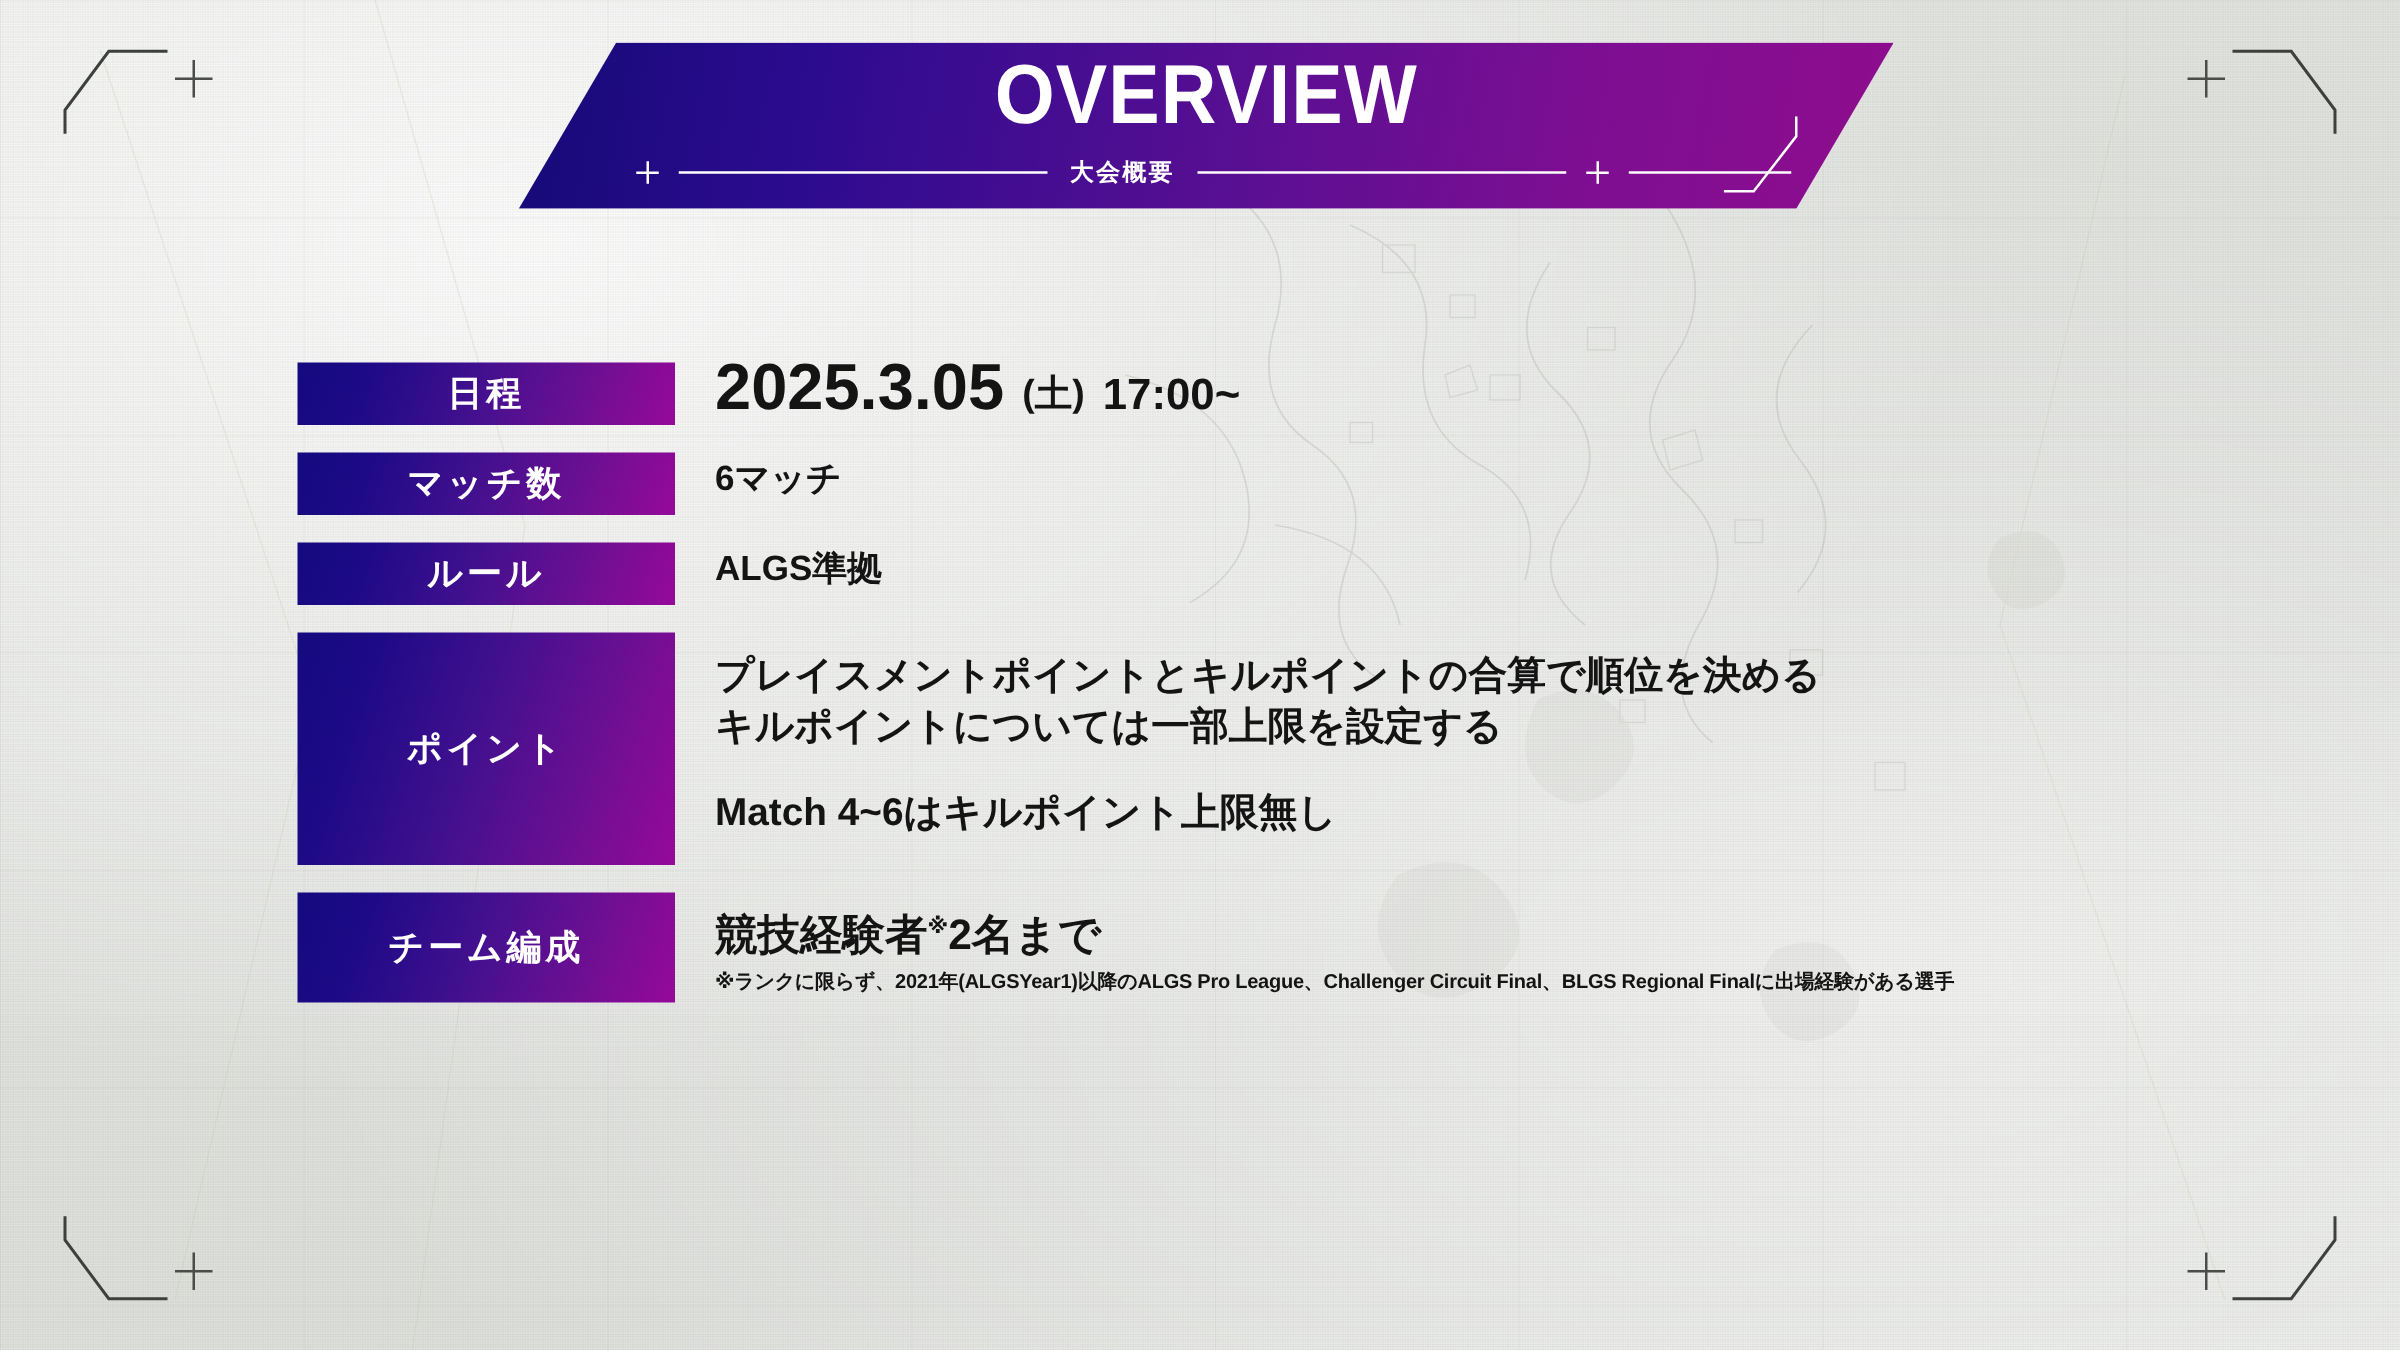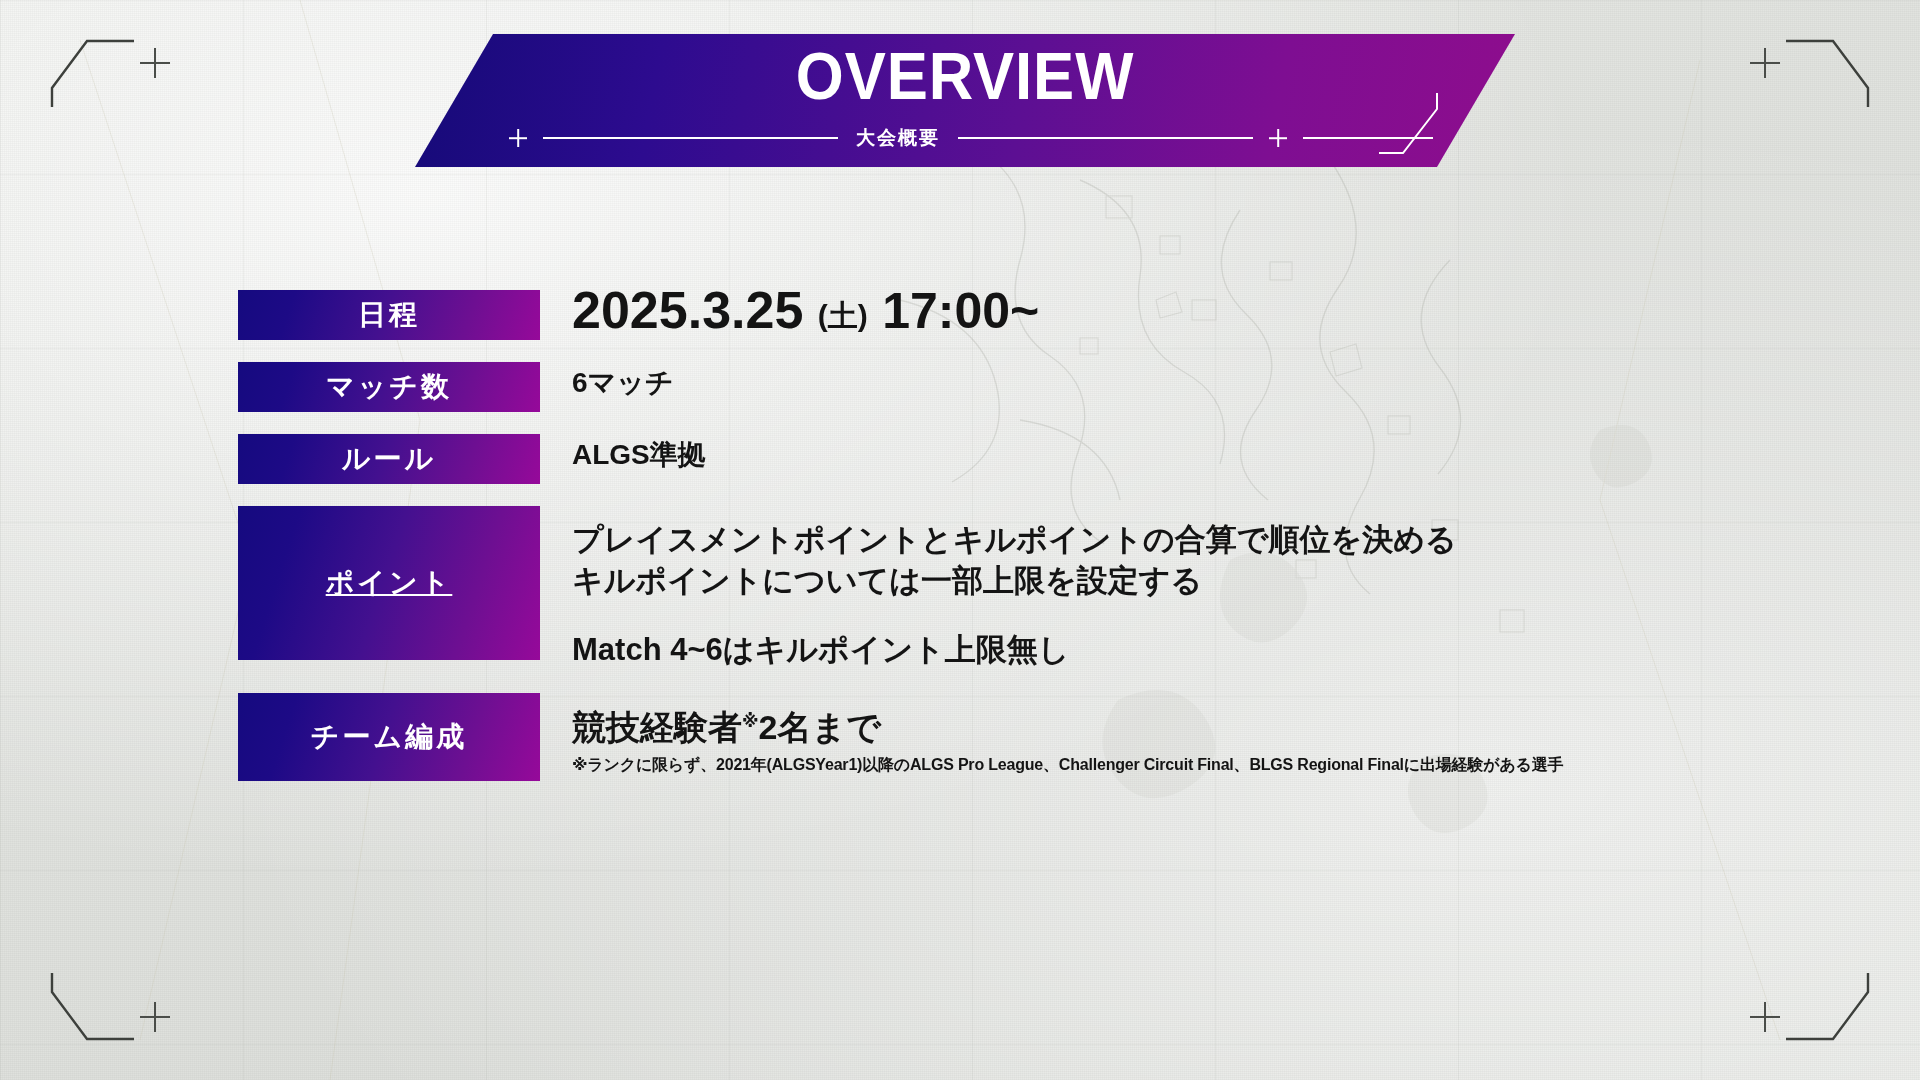--- a/index.html
+++ b/index.html
@@ -137,38 +137,38 @@
     font-weight:bold;
     font-size:28px;
     letter-spacing:3px;
     display:flex;
     align-items:center;
     justify-content:center;
     text-align:center;
     line-height:1;
   }
   .label.h-sm  { height:50px; }
-  .label.h-lg  { height:154px;text-decoration:underline; }
+  .label.h-lg  { height:186px; }
   .label.h-md  { height:88px; }
 
   .value {
     flex:1 1 auto;
     padding-left:32px;
     color:#141414;
   }
 
   .v-date {
     font-size:52px;
     font-weight:bold;
     line-height:1;
     margin-top:-6px;
     white-space:nowrap;
   }
   .v-date .dow { font-size:30px; font-weight:bold; vertical-align:2px; }
-  .v-date .time { font-size:50px; }
+  .v-date .time { font-size:35px; }
 
   .v-plain {
     font-size:28px;
     font-weight:bold;
     line-height:1.1;
     margin-top:6px;
   }
 
   .v-points { margin-top:14px; }
   .v-points .pline {
@@ -282,21 +282,21 @@
       <polyline points="0,60 24,60 58,16 58,0" fill="none" stroke="#ffffff" stroke-width="2"></polyline>
     </svg>
   </div>
 
   <div id="table">
 
     <div class="row">
       <div class="label h-sm">日程</div>
       <div class="value">
         <div class="v-date">
-          <span>2025.3.25</span>
+          <span>2025.3.05</span>
           <span class="dow">(土)</span>
           <span class="time">17:00~</span>
         </div>
       </div>
     </div>
 
     <div class="row">
       <div class="label h-sm">マッチ数</div>
       <div class="value">
         <div class="v-plain">6マッチ</div>

